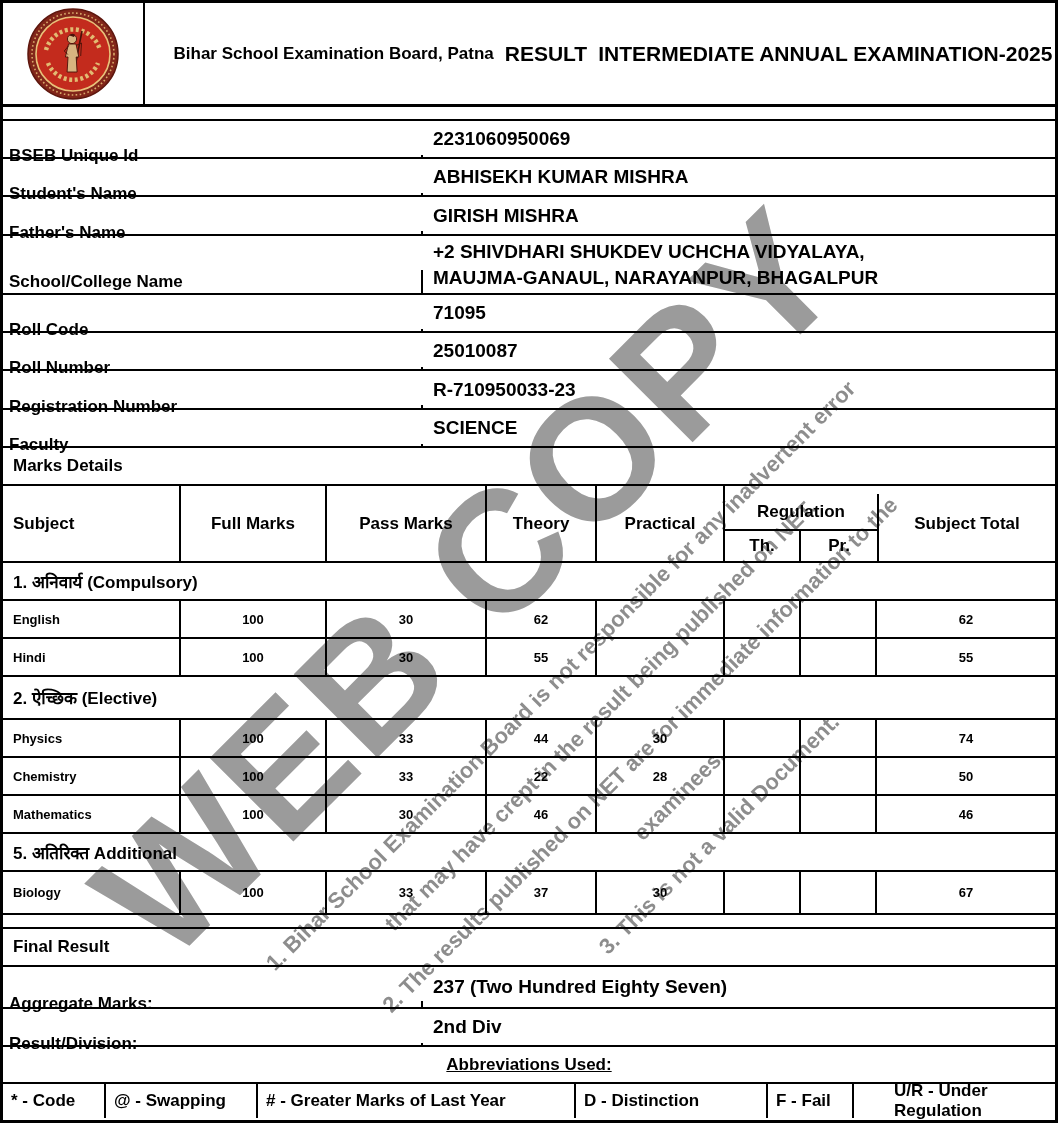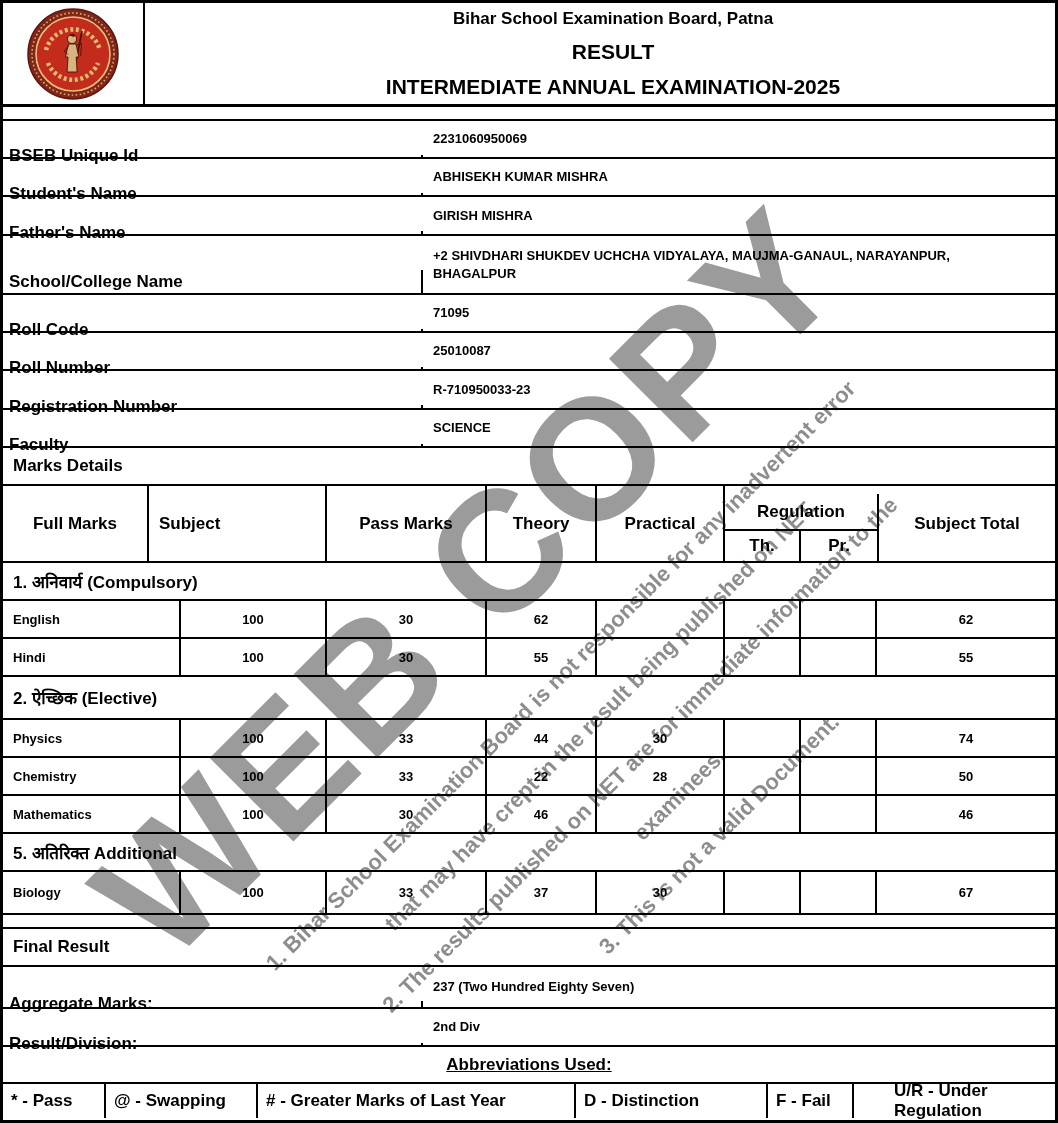--- a/index.html
+++ b/index.html
@@ -16,31 +16,31 @@
     position:absolute; left:20px; top:450px; width:1100px; height:470px;
     transform:rotate(-45deg); z-index:0; text-align:center; pointer-events:none;
   }
   .wm-big { font-size:172px; line-height:1; letter-spacing:4px; color:#9b9b9b; white-space:nowrap; }
   .wm-lines { margin-top:18px; font-size:22px; line-height:56px; color:#8d8d8d; }
   .wm-line { white-space:nowrap; }
 
   
   .header { display:flex; height:104px; border-bottom:3px solid #000; }
   .logo-cell { width:142px; border-right:2px solid #000; display:flex; align-items:center; justify-content:center; }
-  .title-cell { flex:1; display:flex; flex-direction:column; align-items:center; justify-content:center; gap:11px;margin-left:26px; }
+  .title-cell { flex:1; display:flex; align-items:center; justify-content:center; gap:11px;margin-left:26px; }
   .t-board { font-size:17px; }
   .t-result, .t-exam { font-size:21px; }
 
   
   .r { display:flex; border-bottom:2px solid #000; align-items:stretch; } .h37{height:37px} .h38{height:38px} .h39{height:39px}
   .h42{height:42px} .h43{height:43px} .h59{height:59px}
   .sp12 { height:14px; border-bottom:2px solid #000; }
   .sp10 { height:14px; border-bottom:2px solid #000; }
   .label { width:420px; border-right:2px solid #000; display:flex; align-items:center; padding-left:6px; font-size:17px;margin-top:34px; }
-  .value { flex:1; display:flex; align-items:center; padding-left:10px; padding-right:102px; font-size:13px; line-height:1.35; }
+  .value { flex:1; display:flex; align-items:center; padding-left:10px; padding-right:102px; font-size:19px; line-height:1.35; }
   .fullrow { flex:1; display:flex; align-items:center; padding-left:10px; font-size:17px; }
   .centerrow { flex:1; display:flex; align-items:center; justify-content:center; font-size:17px; }
   .underline { text-decoration:underline; }
 
   
   .mhead { display:flex; height:77px; border-bottom:2px solid #000; }
   .mh { border-right:2px solid #000; display:flex; align-items:center; justify-content:center; font-size:17px; text-align:center; }
   .c  { border-right:2px solid #000; display:flex; align-items:center; justify-content:center; font-size:13px; }
   .w-subj{width:178px} .w-fm{width:146px} .w-pm{width:160px} .w-th{width:110px}
   .w-pc{width:128px} .w-rt{width:76px} .w-rp{width:76px}
@@ -135,22 +135,22 @@
     <div class="r h38">
       <div class="label">Faculty</div>
       <div class="value">SCIENCE</div>
     </div>
 
     <div class="r h38">
       <div class="fullrow">Marks Details</div>
     </div>
 
     <div class="mhead">
+      <div class="mh w-subj leftcell">Subject</div>
       <div class="mh w-fm">Full Marks</div>
-      <div class="mh w-subj leftcell">Subject</div>
       <div class="mh w-pm">Pass Marks</div>
       <div class="mh w-th">Theory</div>
       <div class="mh w-pc">Practical</div>
       <div class="reggrp">
         <div class="regtop">Regulation</div>
         <div class="regbot">
           <div class="rth">Th.</div>
           <div class="rpr">Pr.</div>
         </div>
       </div>
@@ -246,21 +246,21 @@
     </div>
     <div class="r h38">
       <div class="label">Result/Division:</div>
       <div class="value">2nd Div</div>
     </div>
 
     <div class="r h37">
       <div class="centerrow underline">Abbreviations Used:</div>
     </div>
     <div class="ab">
-      <div class="abc ab1">* - Pass</div>
+      <div class="abc ab1">* - Code</div>
       <div class="abc ab2">@ - Swapping</div>
       <div class="abc ab3"># - Greater Marks of Last Year</div>
       <div class="abc ab4">D - Distinction</div>
       <div class="abc ab5">F - Fail</div>
       <div class="abc ab6">U/R - Under Regulation</div>
     </div>
 
   </div>
 </div>
 

